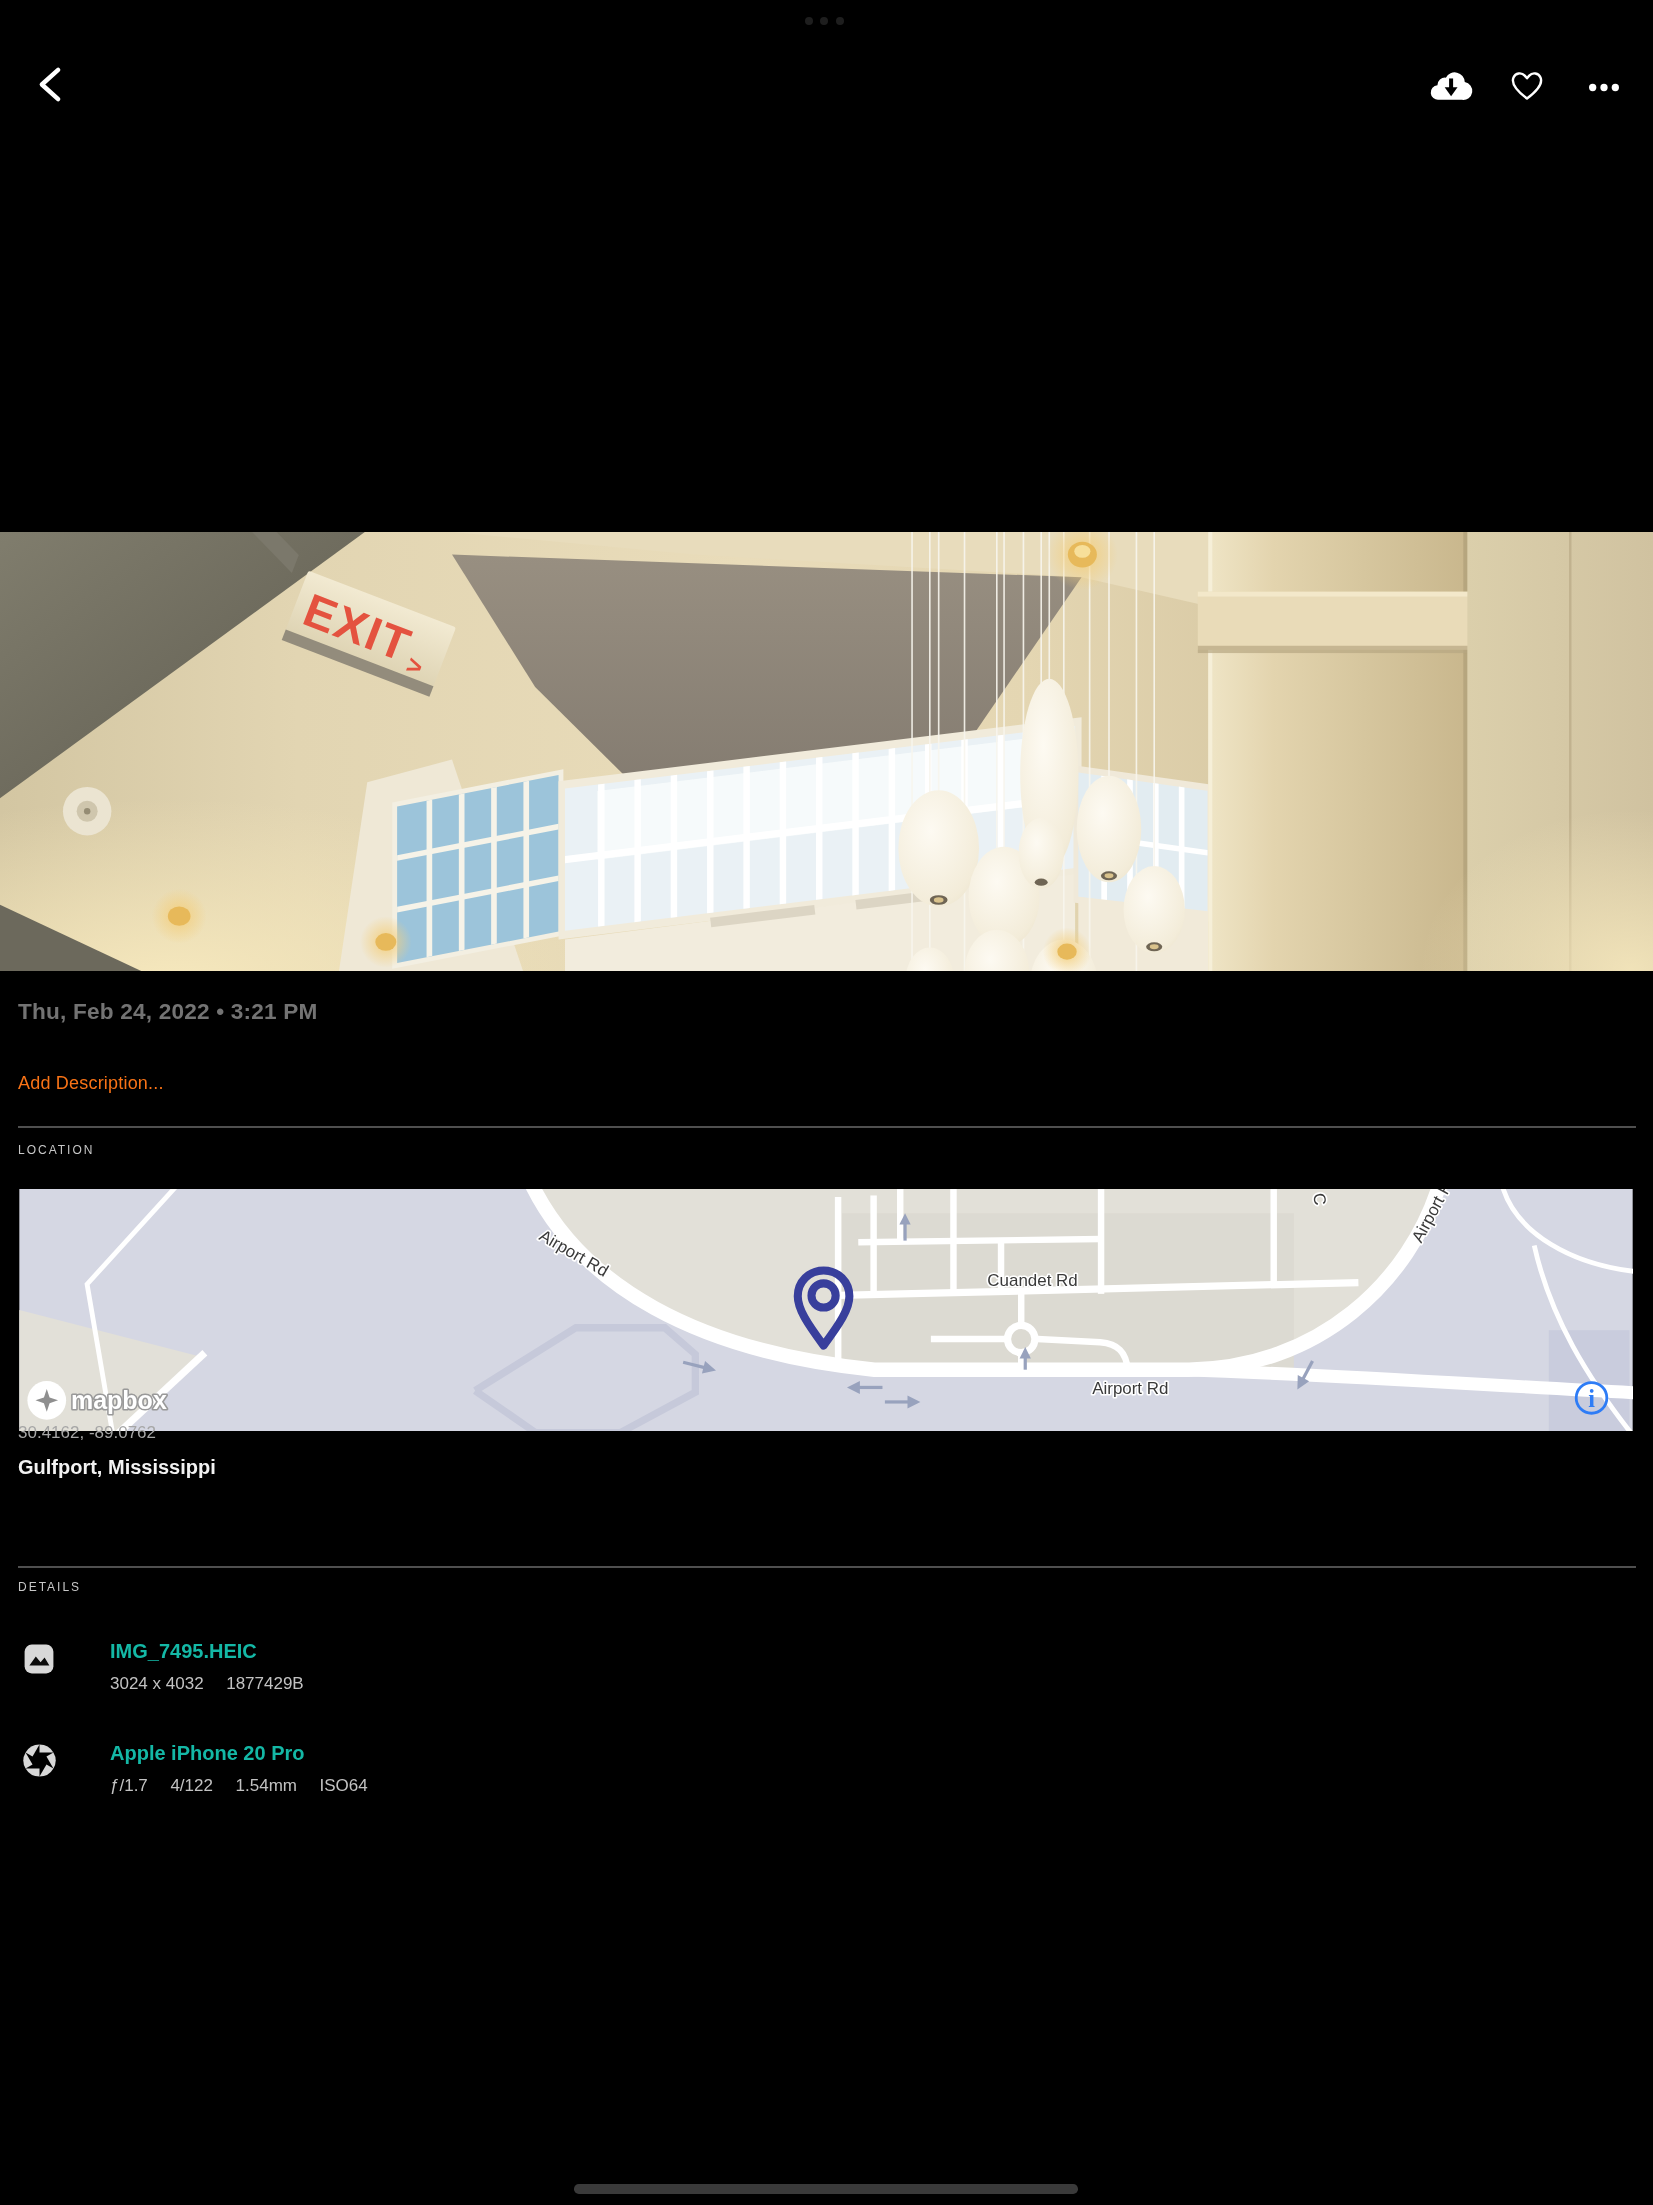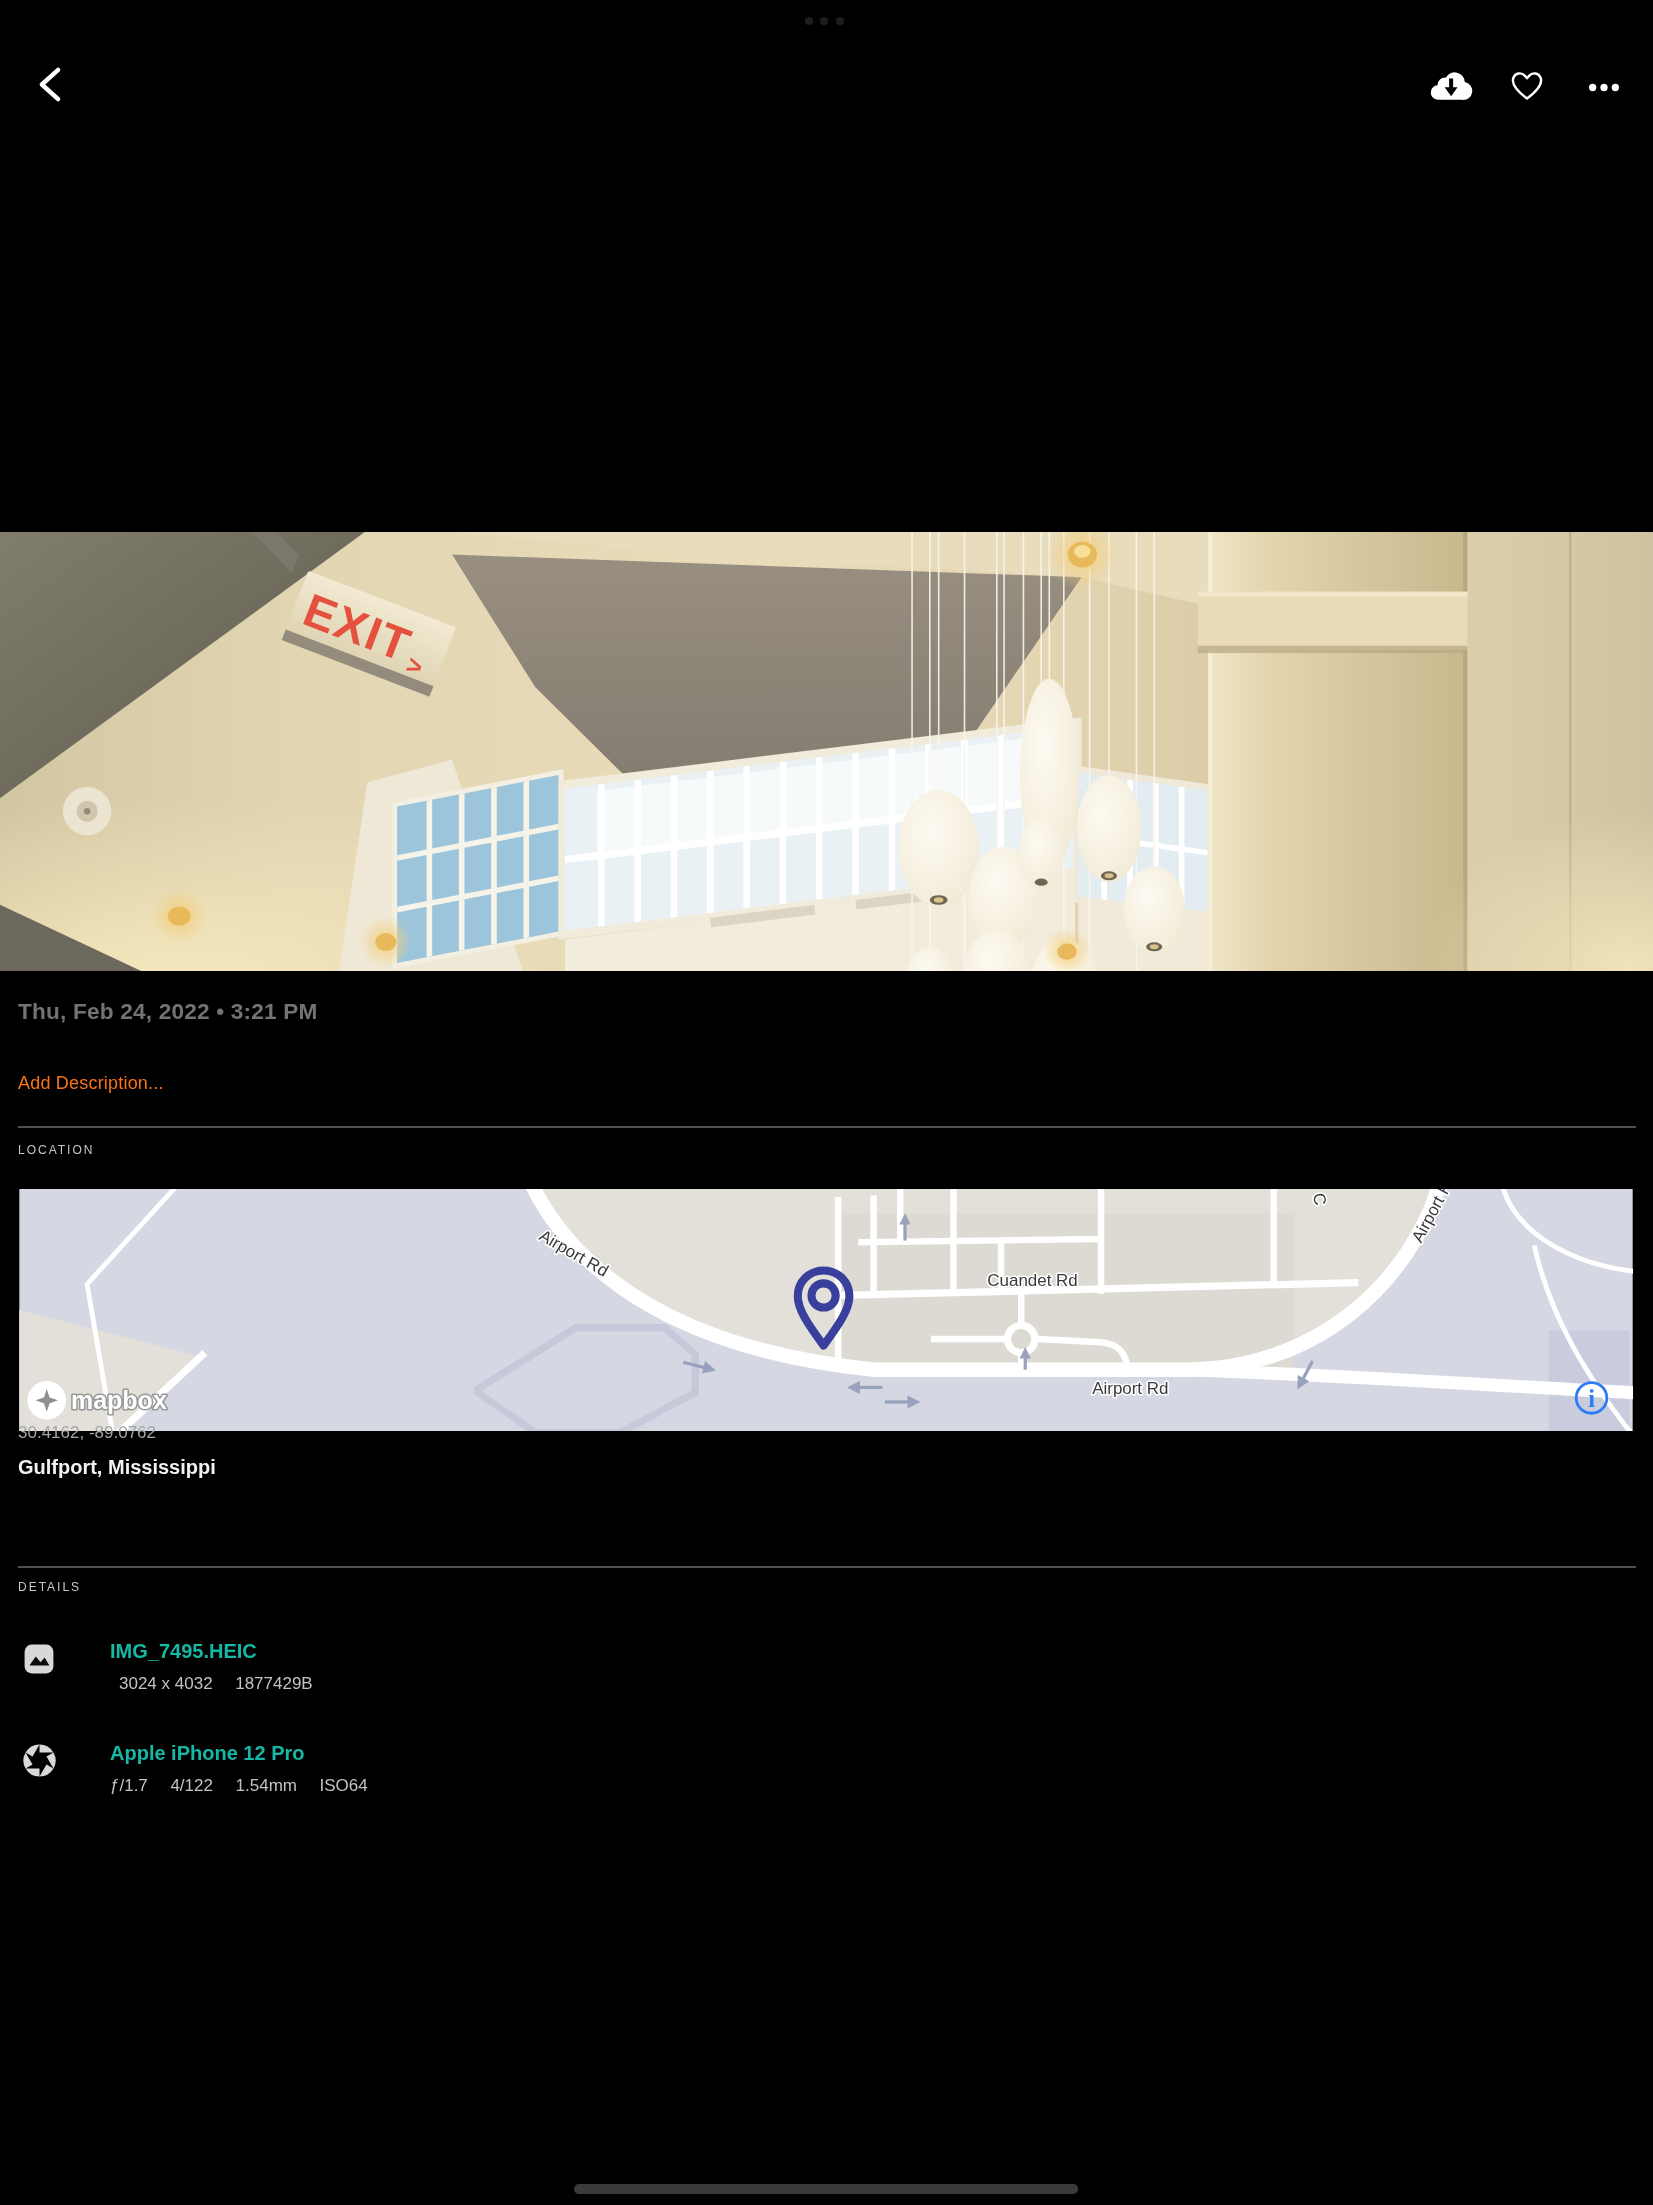--- a/index.html
+++ b/index.html
@@ -361,34 +361,34 @@
   <div class="abs coords">30.4162, -89.0762</div>
 
   <div class="abs divider d2"></div>
   <div class="abs sec-header det-header">DETAILS</div>
 
   <svg class="abs" style="left:22.6px;top:1643px" width="32" height="32" viewBox="0 0 40 40">
     <rect x="2" y="2" width="36" height="36" rx="9" fill="#d8d8d8"></rect>
     <path d="M8,28 L16,17 L22,24 L27,18 L33,28 Z" fill="#0b0b0b"></path>
   </svg>
   <div class="abs row-title" style="left:110px;top:1640px">IMG_7495.HEIC</div>
-  <div class="abs row-sub" style="left:119px;top:1674px">
+  <div class="abs row-sub" style="left:110px;top:1674px">
     <span>3024 x 4032</span><span>1877429B</span>
   </div>
 
   <svg class="abs" style="left:21px;top:1742px" width="37" height="37" viewBox="0 0 46 46">
     <g fill="#d8d8d8">
       <path d="M23,3 A20,20 0 0 1 40.3,13 L23,13 Z" transform="rotate(0 23 23)"></path>
       <path d="M23,3 A20,20 0 0 1 40.3,13 L23,13 Z" transform="rotate(60 23 23)"></path>
       <path d="M23,3 A20,20 0 0 1 40.3,13 L23,13 Z" transform="rotate(120 23 23)"></path>
       <path d="M23,3 A20,20 0 0 1 40.3,13 L23,13 Z" transform="rotate(180 23 23)"></path>
       <path d="M23,3 A20,20 0 0 1 40.3,13 L23,13 Z" transform="rotate(240 23 23)"></path>
       <path d="M23,3 A20,20 0 0 1 40.3,13 L23,13 Z" transform="rotate(300 23 23)"></path>
     </g>
   </svg>
-  <div class="abs row-title" style="left:110px;top:1742px">Apple iPhone 12 Pro</div>
+  <div class="abs row-title" style="left:110px;top:1742px">Apple iPhone 20 Pro</div>
   <div class="abs row-sub" style="left:110px;top:1776px">
     <span>ƒ/1.7</span><span>4/122</span><span>1.54mm</span><span>ISO64</span>
   </div>
 
   <div class="abs home-indicator"></div>
 </div>
 
 
 </body></html>

